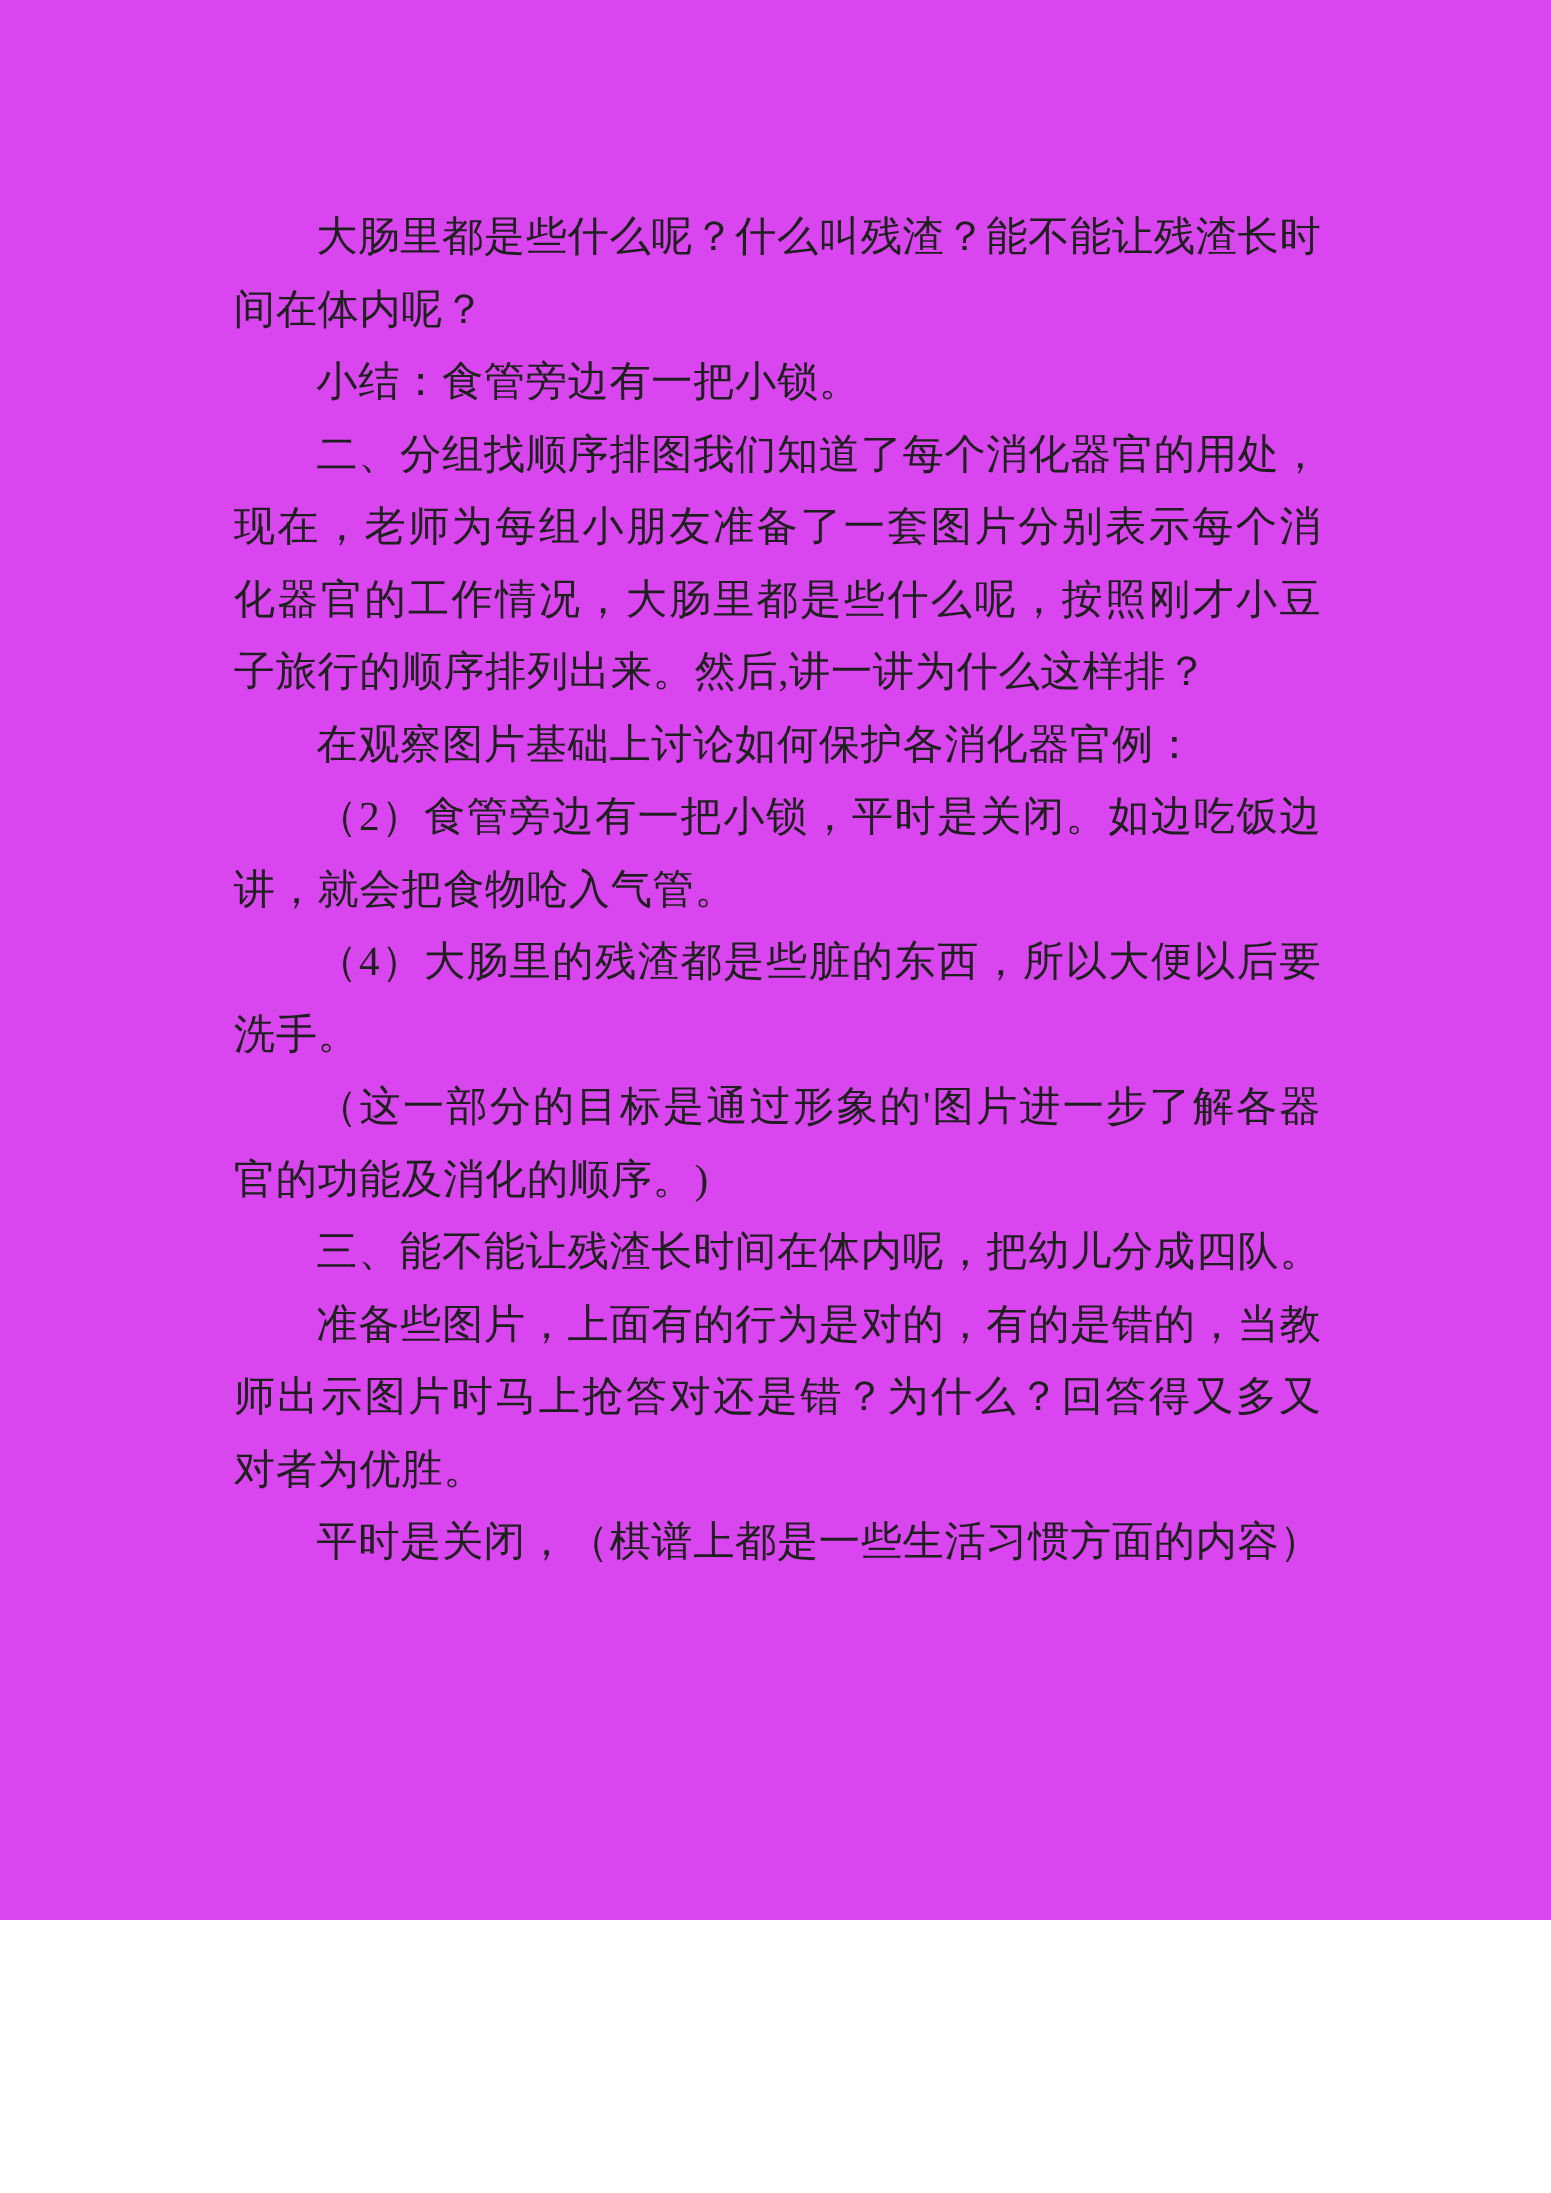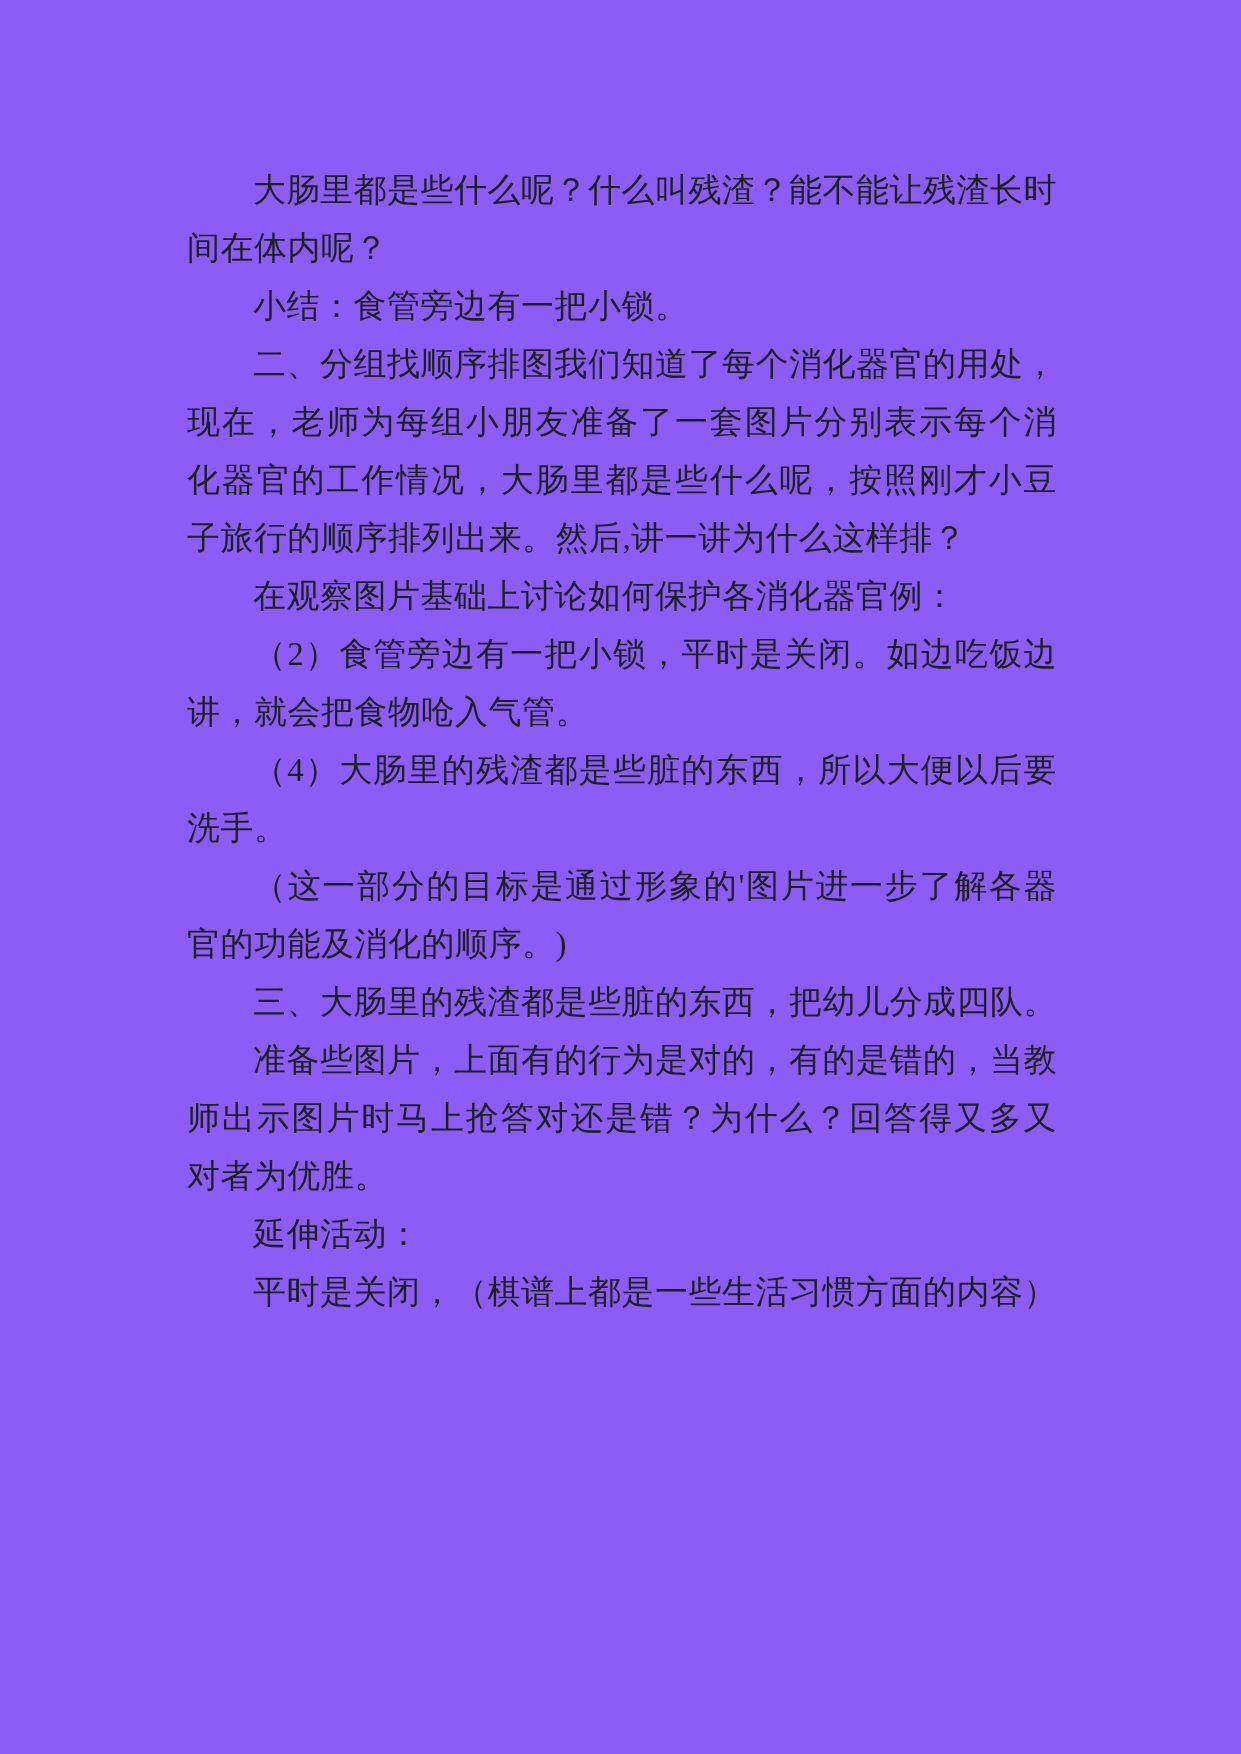--- a/index.html
+++ b/index.html
@@ -3,22 +3,22 @@
 <meta charset="utf-8">
 <style>
   html, body {
     margin: 0;
     padding: 0;
     background: #ffffff;
   }
   .page {
     position: relative;
     width: 1241px;
-    height: 1754px;
-    background: #8b5cf6;
+    height: 1536px;
+    background: #d946ef;
     overflow: hidden;
     font-family: "Liberation Serif", serif;
   }
   .content {
     position: absolute;
     left: 187px;
     top: 161px;
     width: 870px;
   }
   .content p.para {
@@ -41,18 +41,17 @@
 
 <div class="page">
   <div class="content">
       <p class="para">大肠里都是些什么呢？什么叫残渣？能不能让残渣长时间在体内呢？</p>
       <p class="para">小结：食管旁边有一把小锁。</p>
       <p class="para">二、分组找顺序排图我们知道了每个消化器官的用处，现在，老师为每组小朋友准备了一套图片分别表示每个消化器官的工作情况，大肠里都是些什么呢，按照刚才小豆子旅行的顺序排列出来。然后,讲一讲为什么这样排？</p>
       <p class="para">在观察图片基础上讨论如何保护各消化器官例：</p>
       <p class="para">（2）食管旁边有一把小锁，平时是关闭。如边吃饭边讲，就会把食物呛入气管。</p>
       <p class="para">（4）大肠里的残渣都是些脏的东西，所以大便以后要洗手。</p>
       <p class="para">（这一部分的目标是通过形象的'图片进一步了解各器官的功能及消化的顺序。)</p>
-      <p class="para">三、大肠里的残渣都是些脏的东西，把幼儿分成四队。</p>
+      <p class="para">三、能不能让残渣长时间在体内呢，把幼儿分成四队。</p>
       <p class="para">准备些图片，上面有的行为是对的，有的是错的，当教师出示图片时马上抢答对还是错？为什么？回答得又多又对者为优胜。</p>
-      <p class="para">延伸活动：</p>
       <p class="para">平时是关闭，（棋谱上都是一些生活习惯方面的内容）</p>
     </div>
 </div>
 
 </body></html>

